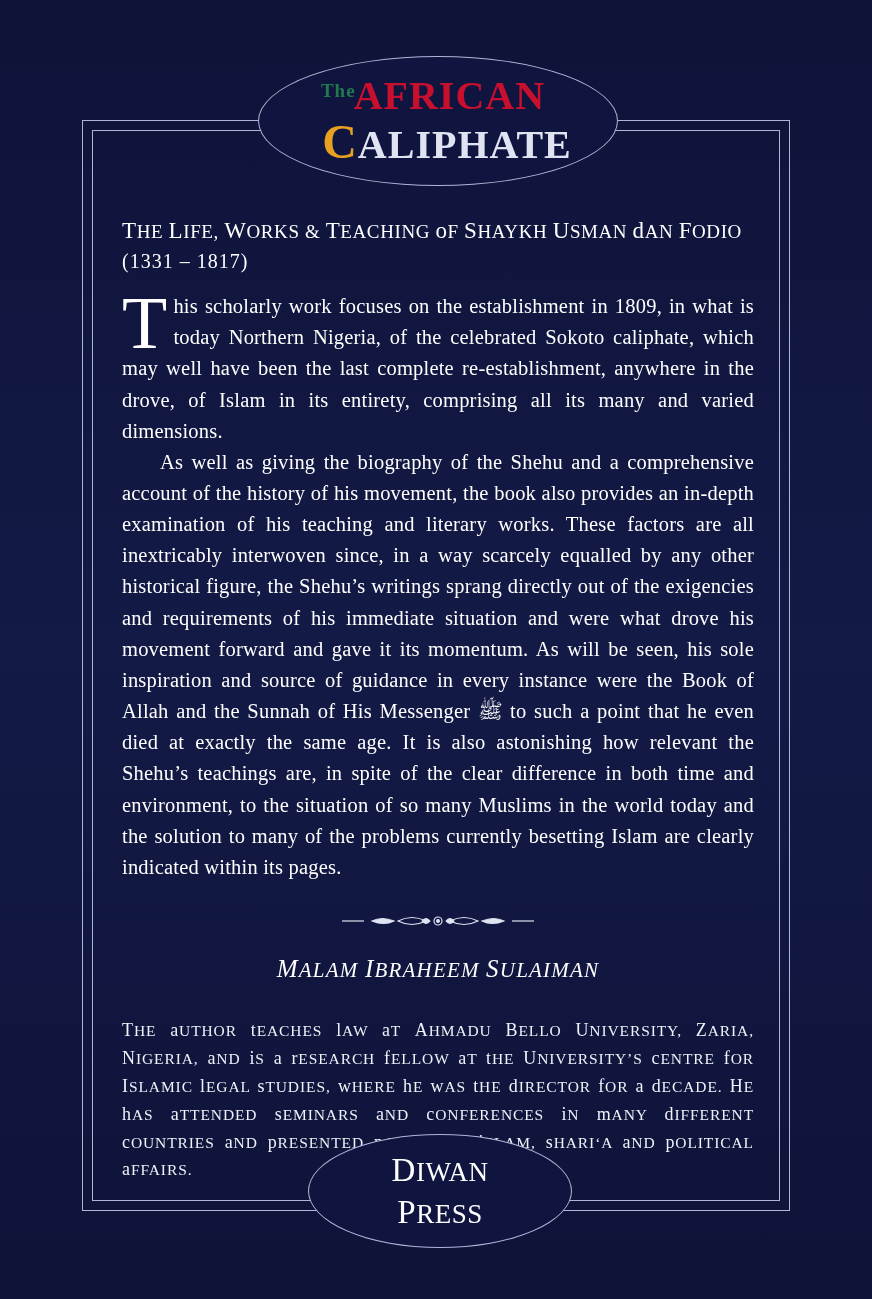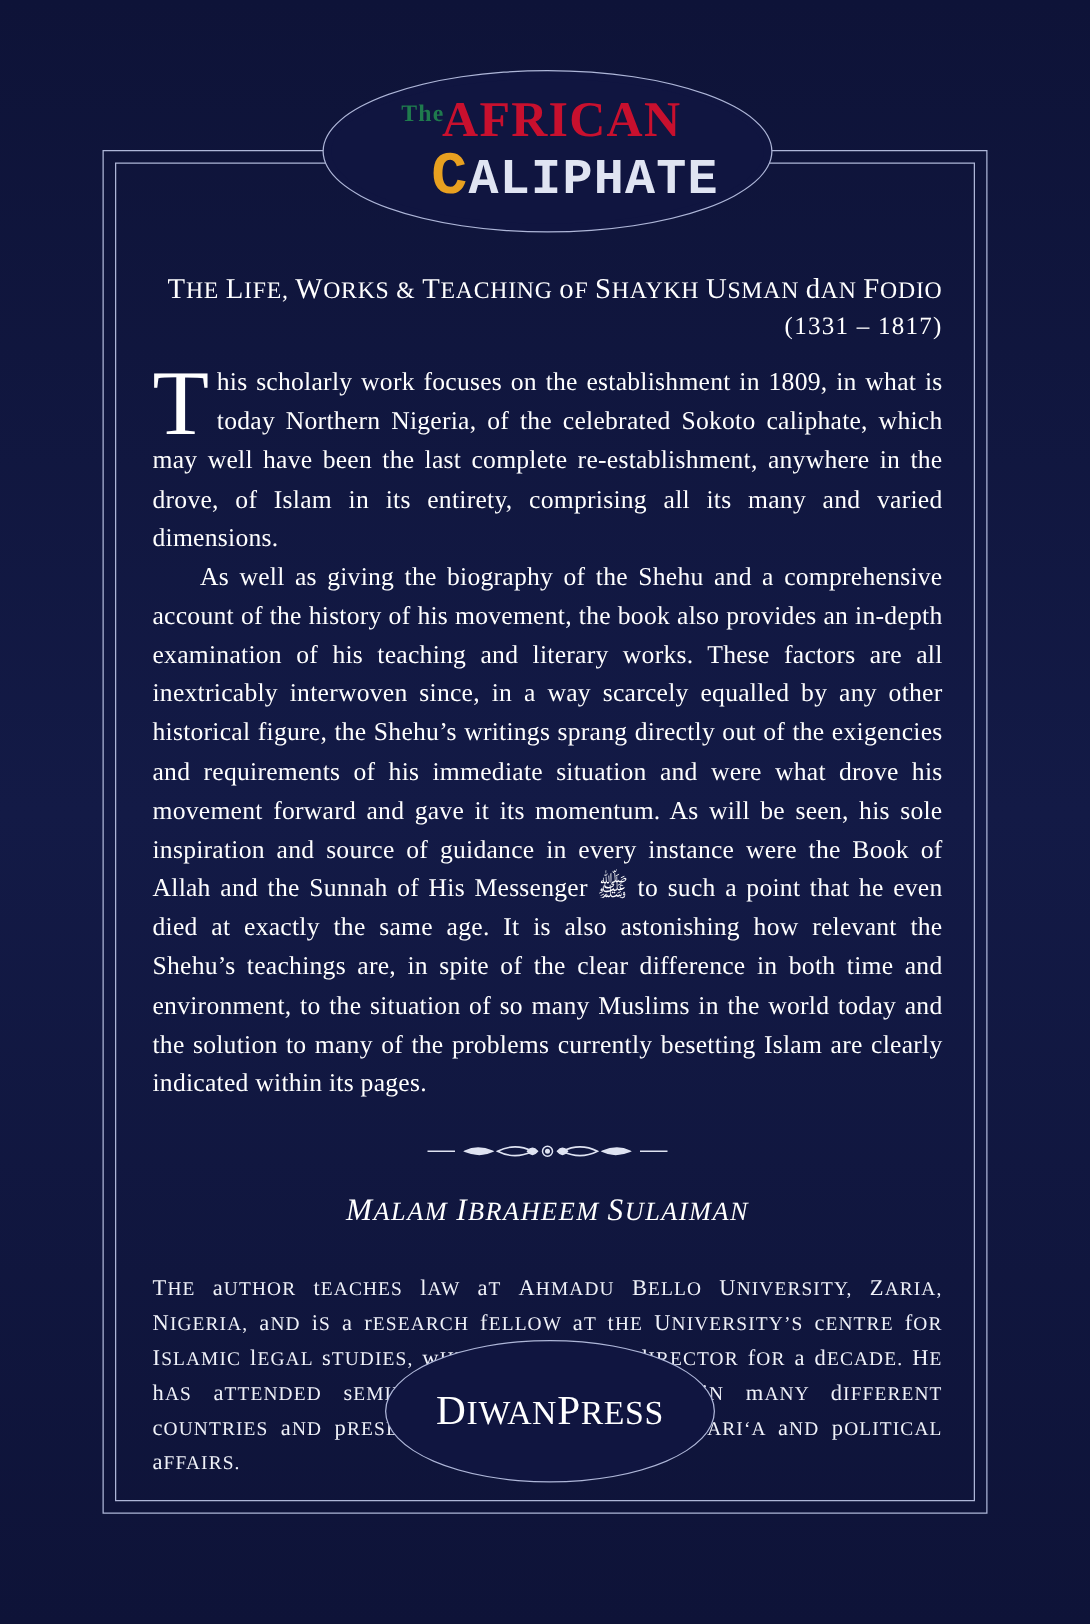--- a/index.html
+++ b/index.html
@@ -82,47 +82,47 @@
   }
   .logo-line1 .the {
     font-size: 19px;
     color: #1f7a4d;
     letter-spacing: 1px;
     position: relative;
     top: -12px;
     left: 2px;
   }
   .logo-line2 {
-    font-family: Liberation Mono, monospace;
+    font-family: Liberation Serif, serif;
     font-size: 40px;
     font-weight: bold;
     letter-spacing: 1px;
     color: #e0e4f2;
     margin-top: 2px;
     position: relative;
-    left: 22px;
+    left: 9px;
   }
   .logo-line2 .c {
     color: #e8a020;
     font-size: 48px;
   }
 
   
   .pub-oval {
     position: absolute;
     left: 308px;
-    top: 1072px;
+    top: 1134px;
     width: 262px;
     height: 112px;
     border: 1px solid #aeb6d8;
     border-radius: 50%;
     background: #101540;
     z-index: 5;
     display: flex;
-    flex-direction: row;
+    flex-direction: column;
     align-items: center;
     justify-content: center;
   }
   .pub-line {
     font-family: "Liberation Serif", serif;
     font-size: 27px;
     letter-spacing: 0.5px;
     color: #ffffff;
     line-height: 1.28;
   }
@@ -132,21 +132,21 @@
 
   
   .content {
     position: absolute;
     left: 122px;
     top: 215px;
     width: 632px;
   }
 
   .subtitle {
-    text-align: right;
+    text-align: left;
     font-size: 19px;
     letter-spacing: 0.6px;
     line-height: 1.35;
     color: #ffffff;
   }
   .subtitle .cap { font-size: 23px; }
   .subtitle .years {
     display: block;
     font-size: 20px;
     margin-top: 2px;

